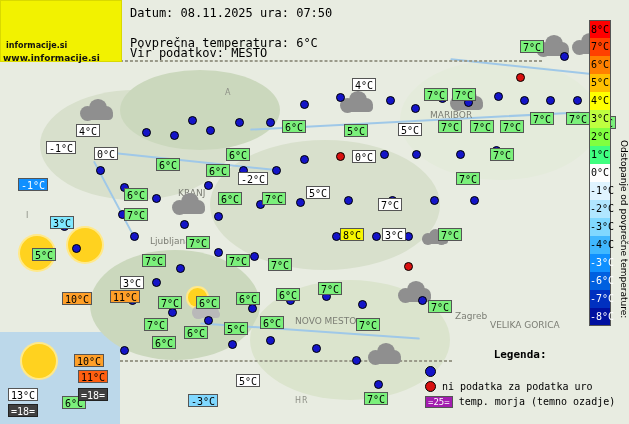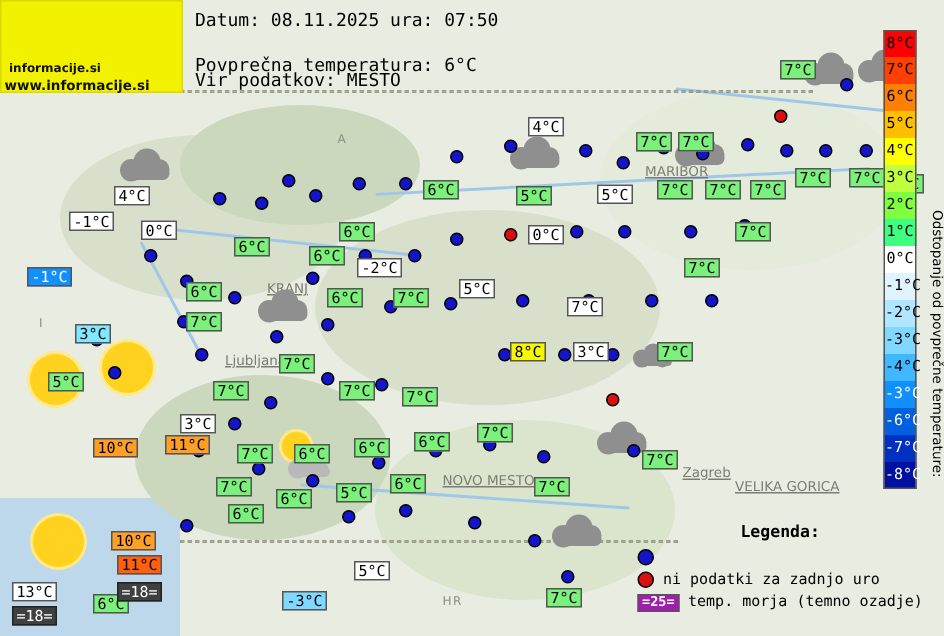--- a/index.html
+++ b/index.html
@@ -8,21 +8,21 @@
 
   
   .mapbase{position:absolute;inset:0;}
   .sea{position:absolute;background:#bcd8ea;}
   .land{position:absolute;background:#e3e9dc;}
   .hill{position:absolute;background:#d8e0cc;border-radius:50%;}
   .hill2{position:absolute;background:#cbd8bd;border-radius:50%;}
   .river{position:absolute;background:#9fc8e8;height:2px;border-radius:2px;}
   .border{position:absolute;border:1px dashed #9a9a8a;}
   .regionname{position:absolute;color:#8d8f86;font-size:8px;letter-spacing:1px;}
-  .cityname{position:absolute;color:#7b7d74;font-size:9px;text-decoration:underline;}
+  .cityname{position:absolute;color:#7b7d74;font-size:9px;}
 
   
   #logo{position:absolute;left:0;top:0;width:122px;height:62px;background:#f2f200;border:1px solid #d9d900;box-sizing:border-box;}
   #logo .inf{position:absolute;left:6px;top:-2px;font-family:"DejaVu Serif",serif;font-weight:bold;font-size:40px;color:#fff;text-shadow:1px 1px 0 #cfcf00;letter-spacing:-1px;}
   #logo .sub{position:absolute;left:5px;top:40px;font-size:8px;color:#111;font-weight:bold;}
   #logo .url{position:absolute;left:2px;top:52px;font-size:9px;color:#111;font-weight:bold;}
 
   
   .hdr{position:absolute;font-family:"DejaVu Sans Mono",monospace;font-size:12px;color:#000;white-space:pre;}
 
@@ -332,22 +332,22 @@
   <div id="cbtitle">Odstopanje od povprečne temperature:</div>
 
   <div id="legend">
     <div class="ltitle">Legenda:</div>
     <div id="legend-rows">
         <div class="lrow">
           <span class="dot" style="background: rgb(20, 20, 200); border: 1px solid rgb(0, 0, 0);"></span>
         </div>
         <div class="lrow">
           <span class="dot" style="background: rgb(216, 16, 16); border: 1px solid rgb(0, 0, 0);"></span>
-          <span>ni podatki za zadnjo uro</span>
+          <span>ni podatka za podatka uro</span>
         </div>
         <div class="lrow">
-          <span class="swatch" style="background: #a21caf; color: rgb(255, 255, 255); font-weight: bold;">=25=</span>
+          <span class="swatch" style="background: #a21caf; color: rgb(255, 255, 255);">=25=</span>
           <span>temp. morja (temno ozadje)</span>
         </div>
       </div>
   </div>
 
 </div>
 
 </body></html>

